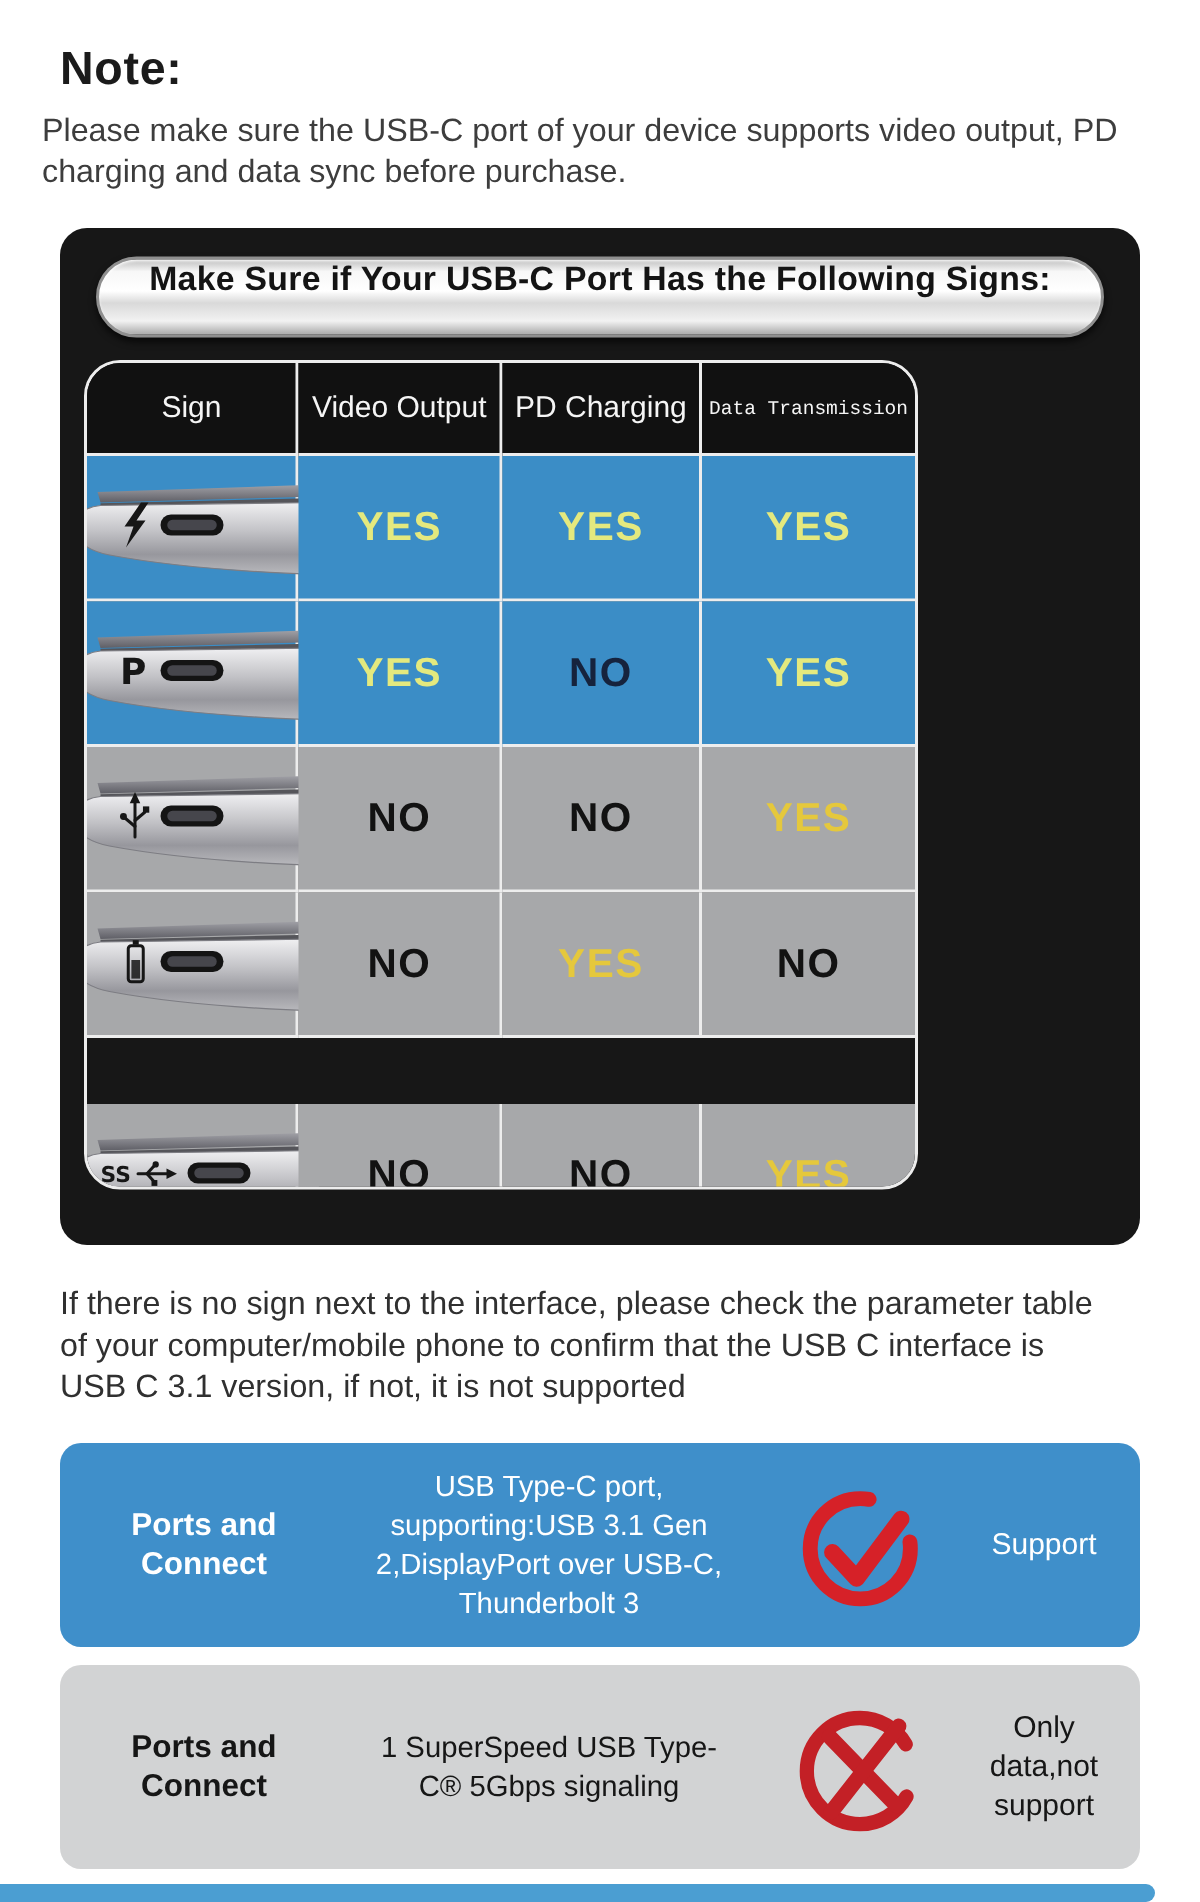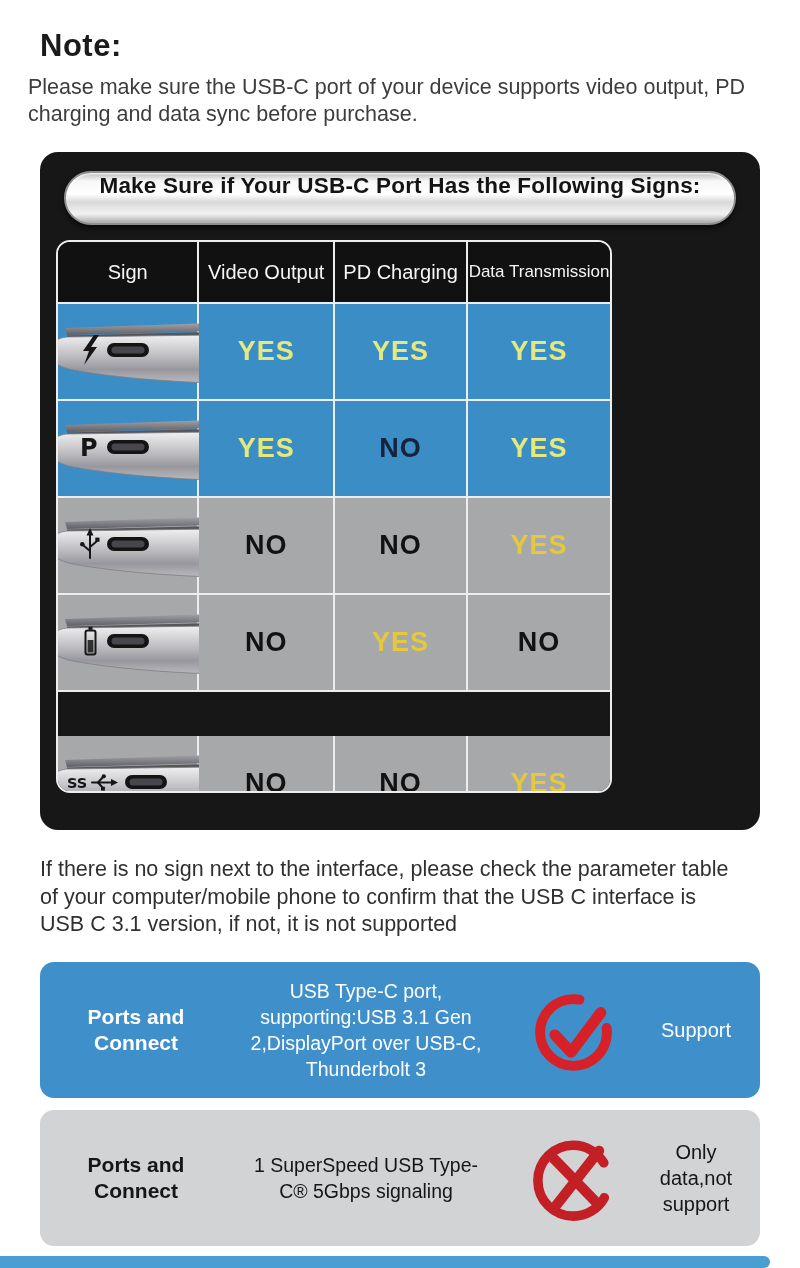--- a/index.html
+++ b/index.html
@@ -14,28 +14,28 @@
   .board{position:absolute;left:40px;top:152px;width:720px;height:678px;background:#171717;border-radius:18px;}
   .banner{
     position:absolute;left:24px;top:19px;width:668px;height:50px;border-radius:27px;
     background:linear-gradient(180deg,#bdbdbd 0%,#f7f7f7 16%,#ffffff 42%,#d9d9d9 58%,#f2f2f2 82%,#a9a9a9 100%);
     border:2px solid #8f8f8f;box-shadow:0 3px 5px rgba(0,0,0,.65), inset 0 1px 2px #ffffff;
     display:flex;justify-content:center;
   }
   .banner span{font-size:22.5px;font-weight:bold;color:#141414;letter-spacing:.2px;}
   .sign-table{
     position:absolute;left:16px;top:88px;width:556px;height:553px;box-sizing:border-box;
-    border:2px solid #ededed;border-radius:14px;overflow:hidden;
+    border:2px solid #ededed;border-radius:24px;overflow:hidden;
     display:grid;grid-template-columns:25.6% 24.6% 24.1% 25.7%;grid-template-rows:62px repeat(5,1fr);
   }
   .cell{border-right:2px solid #ededed;border-bottom:2px solid #ededed;display:flex;align-items:center;justify-content:center;box-sizing:border-box;}
   .cell.last-col{border-right:none;}
   .cell.last-row{border-bottom:none;margin-top:44px;}
   .head-cell{background:#111111;color:#f5f5f5;font-size:20px;}
-  .head-cell.wide{font-size:17px;}
+  .head-cell.wide{font-size:13px;font-family:Liberation Mono, monospace;}
   .bg-blue{background:#3b8dc6;}
   .bg-gray{background:#a7a8aa;}
   .val{font-size:27px;font-weight:bold;letter-spacing:1px;}
   .v-yes-blue{color:#e4e97e;}
   .v-no-blue{color:#16233d;}
   .v-yes-gray{color:#e5c83c;}
   .v-no-gray{color:#121212;}
   .sign-cell{padding:0;}
   .sign-cell svg{display:block;}
   

